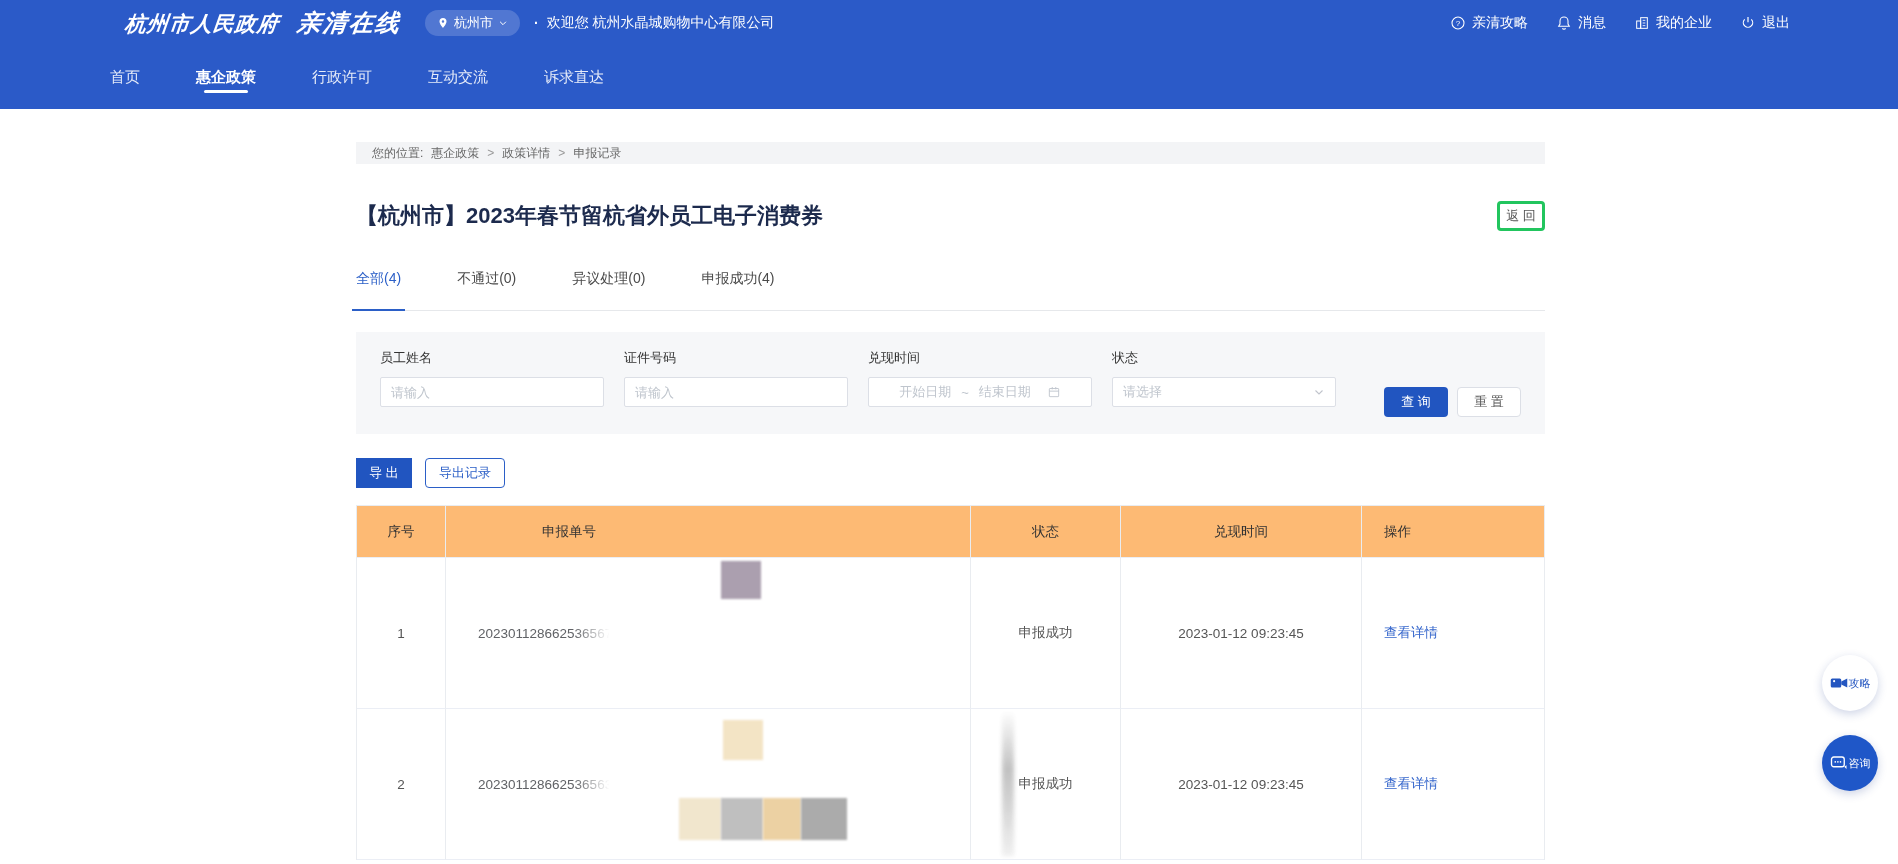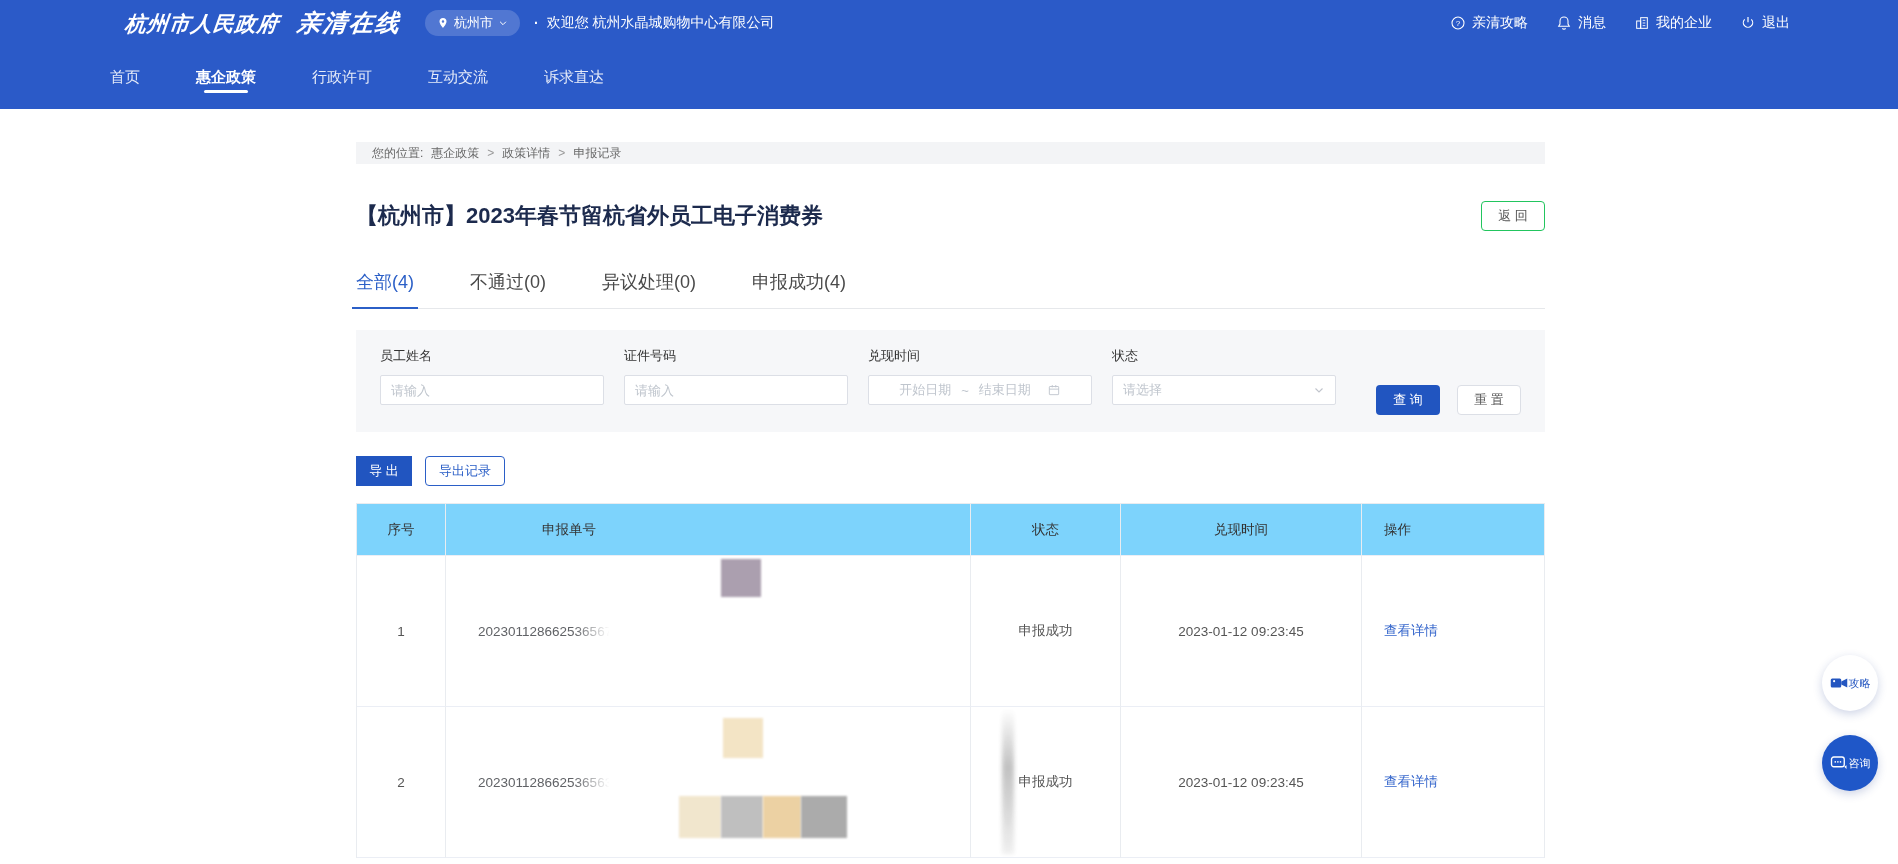--- a/index.html
+++ b/index.html
@@ -27,55 +27,55 @@
 
   
   .main { position:absolute; left:356px; top:121px; width:1189px; }
   .breadcrumb { margin-top:21px; height:22px; background:#f3f4f6; display:flex; align-items:center;
     padding:0 16px; font-size:12px; color:#666; gap:8px; }
   .breadcrumb .sep { color:#999; }
   .crumb-link { cursor:pointer; }
 
   .title-row { margin-top:36px; height:32px; display:flex; align-items:center; justify-content:space-between; }
   .page-title { font-size:22px; font-weight:bold; color:#1c2a4d; }
-  .back-btn { width:64px; height:30px; background:#fff; border:1px solid #22c55e; border-radius:4px;
+  .back-btn { width:48px; height:30px; background:#fff; border:3px solid #22c55e; border-radius:4px;
     color:#555; font-size:13px; cursor:pointer; }
 
   .tabs { margin-top:38px; display:flex; border-bottom:1px solid #e6e8eb; }
-  .tab { margin-right:56px; padding-bottom:14px; font-size:18px; color:#4a4a4a; cursor:pointer; position:relative; }
+  .tab { margin-right:56px; padding-bottom:22px; font-size:14px; color:#4a4a4a; cursor:pointer; position:relative; }
   .tab.active { color:#2b5fc7; }
   .tab.active::after { content:""; position:absolute; left:-4px; right:-4px; bottom:-1px; height:2px; background:#2b5fc7; }
 
   .filter-panel { margin-top:21px; height:102px; background:#f6f7f9; padding:17px 24px; display:flex; gap:20px; position:relative; }
   .field { display:flex; flex-direction:column; }
   .field-label { font-size:13px; color:#333; margin-bottom:10px; }
   .ctl { width:224px; height:30px; background:#fff; border:1px solid #dcdfe6; border-radius:2px;
     font-size:13px; display:flex; align-items:center; }
   input.ctl { padding:12px 10px; outline:none; color:#333; }
   input.ctl::placeholder { color:#bfc5cd; }
   .daterange { justify-content:center; gap:10px; color:#bfc5cd; padding:0 8px; cursor:pointer; }
   .daterange .cal { margin-left:6px; display:flex; }
   .select { justify-content:space-between; padding:0 10px; color:#bfc5cd; cursor:pointer; }
-  .filter-btns { position:absolute; right:24px; bottom:17px; display:flex; gap:17px; }
+  .filter-btns { position:absolute; right:24px; bottom:17px; display:flex; gap:9px; }
   .btn-primary { width:64px; height:30px; background:#2155c0; border:none; border-radius:4px;
     color:#fff; font-size:13px; cursor:pointer; }
   .btn-plain { width:64px; height:30px; background:#fff; border:1px solid #dcdfe6; border-radius:4px;
     color:#555; font-size:13px; cursor:pointer; }
 
   .export-row { margin-top:24px; display:flex; gap:13px; }
   .btn-export { width:56px; height:30px; background:#2155c0; border:none; border-radius:0; color:#fff; font-size:13px; cursor:pointer; }
   .btn-export-rec { padding:0 13px; height:30px; background:#fff; border:1px solid #2b5fc7; border-radius:4px;
     color:#2b5fc7; font-size:13px; cursor:pointer; }
 
   
   .table-wrap { margin-top:17px; position:relative; border:1px solid #e9ecf0; border-bottom:none; }
   .tr { display:grid; grid-template-columns:89px 525px 150px 241px 182px; }
   .th, .td { border-right:1px solid #e9ecf0; border-bottom:1px solid #ebeef5; display:flex; align-items:center; }
   .th:last-child, .td:last-child { border-right:none; }
-  .th { height:52px; background:#7dd3fc; font-size:13.5px; color:#333; font-weight:500; }
+  .th { height:52px; background:#fdba74; font-size:13.5px; color:#333; font-weight:500; }
   .td { height:151px; font-size:13.5px; color:#555; background:#fff; }
   .c-center { justify-content:center; }
   .th.c-order { padding-left:96px; }
   .td.c-order { padding-left:32px; color:#606266; }
   .th.c-act, .td.c-act { padding-left:22px; }
   .fade-num { -webkit-mask-image:linear-gradient(90deg,#000 72%,transparent 98%);
     mask-image:linear-gradient(90deg,#000 72%,transparent 98%); }
   .link { color:#3566cc; cursor:pointer; }
 
   

